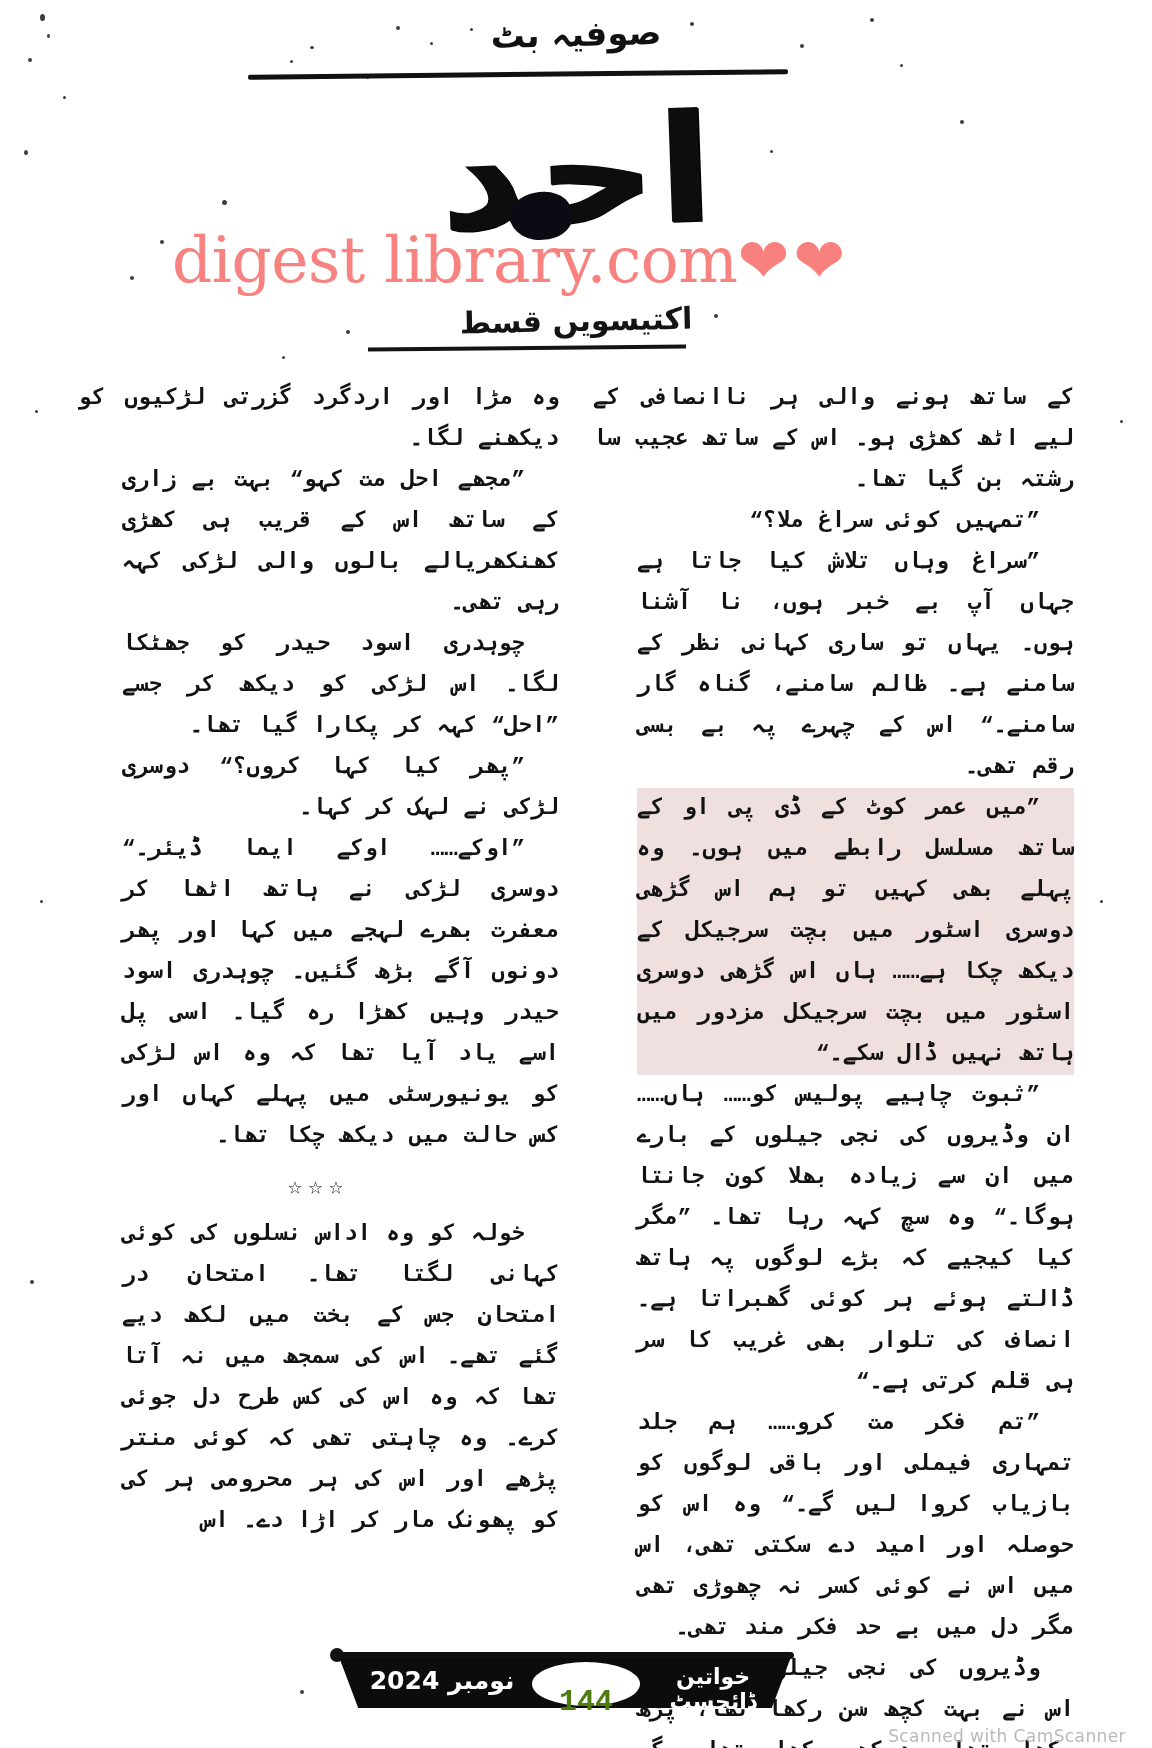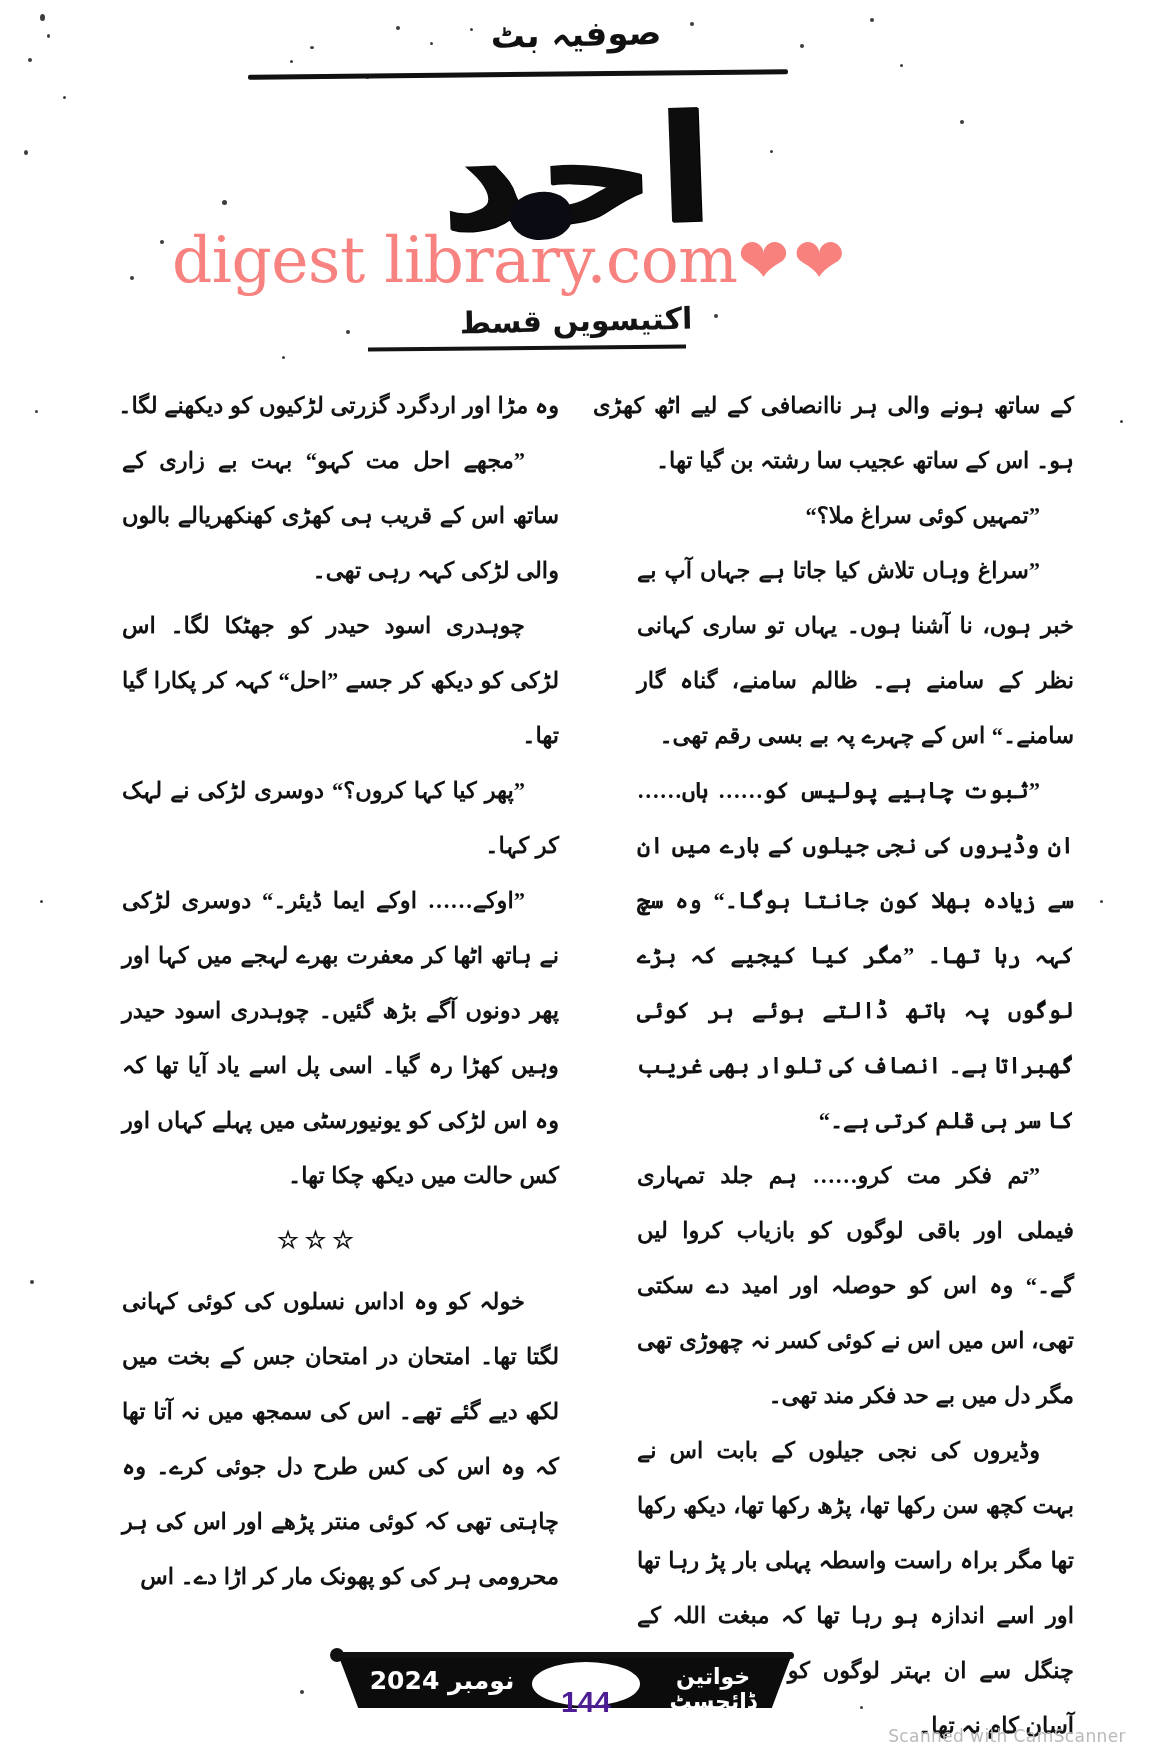--- a/index.html
+++ b/index.html
@@ -68,23 +68,23 @@
     background:#141414;transform:rotate(-.5deg);
   }
 
   
   .cols{
     position:absolute;top:378px;left:78px;width:996px;height:1230px;
     display:flex;flex-direction:row-reverse;gap:34px;
   }
   .col{
     flex:1 1 0;direction:rtl;
-    font-size:22.5px;line-height:55px;color:#121212;
+    font-size:22.5px;line-height:41px;color:#121212;
     font-weight:600;text-align:justify;
-    font-family:Liberation Serif, serif;
+    font-family:Liberation Mono, monospace;
     word-spacing:1px;
   }
   .col p{margin:0 0 0 0;}
   .col p.ind{text-indent:34px;margin-left:44px;}
   .hl{background:rgba(225,196,196,.55);}
   .stars{
     text-align:center;font-size:24px;letter-spacing:6px;
     margin:10px 0 6px 0;color:#111;
   }
 
@@ -103,21 +103,21 @@
   .f-black{
     position:absolute;top:10px;left:0;width:470px;height:50px;
     background:#0c0c0c;
     clip-path:polygon(2% 0,98% 0,94% 100%,6% 100%);
   }
   .f-oval{
     position:absolute;top:14px;left:202px;width:108px;height:44px;
     background:#ffffff;border-radius:50%;
     display:flex;align-items:center;justify-content:center;
   }
-  .f-page{font-size:30px;font-weight:700;color:#4c1d95;font-family:Liberation Sans, sans-serif;margin-top:36px;}
+  .f-page{font-size:30px;font-weight:700;color:#4d7c0f;font-family:Liberation Mono, monospace;margin-top:36px;}
   .f-date{
     position:absolute;top:18px;left:22px;width:180px;
     color:#fff;font-size:25px;font-weight:700;direction:rtl;text-align:center;
   }
   .f-mag{
     position:absolute;top:16px;left:308px;width:150px;
     color:#fff;font-size:22px;font-weight:700;direction:rtl;text-align:center;
   }
 
   
@@ -177,20 +177,21 @@
 
   <div class="episode">اکتیسویں قسط</div>
   <div class="episode-rule"></div>
 
   <div class="cols">
 
     <div class="col">
       <p>کے ساتھ ہونے والی ہر ناانصافی کے لیے اٹھ کھڑی ہو۔ اس کے ساتھ عجیب سا رشتہ بن گیا تھا۔</p>
       <p class="ind">”تمہیں کوئی سراغ ملا؟“</p>
       <p class="ind">”سراغ وہاں تلاش کیا جاتا ہے جہاں آپ بے خبر ہوں، نا آشنا ہوں۔ یہاں تو ساری کہانی نظر کے سامنے ہے۔ ظالم سامنے، گناہ گار سامنے۔“ اس کے چہرے پہ بے بسی رقم تھی۔</p>
+      <p class="ind hl">”میں عمر کوٹ کے ڈی پی او کے ساتھ مسلسل رابطے میں ہوں۔ وہ پہلے بھی کہیں تو ہم اس گڑھی دوسری اسٹور میں بچت سرجیکل کے دیکھ چکا ہے…… ہاں اس گڑھی دوسری اسٹور میں بچت سرجیکل مزدور میں ہاتھ نہیں ڈال سکے۔“</p>
       <p class="ind">”ثبوت چاہیے پولیس کو…… ہاں…… ان وڈیروں کی نجی جیلوں کے بارے میں ان سے زیادہ بھلا کون جانتا ہوگا۔“ وہ سچ کہہ رہا تھا۔ ”مگر کیا کیجیے کہ بڑے لوگوں پہ ہاتھ ڈالتے ہوئے ہر کوئی گھبراتا ہے۔ انصاف کی تلوار بھی غریب کا سر ہی قلم کرتی ہے۔“</p>
       <p class="ind">”تم فکر مت کرو…… ہم جلد تمہاری فیملی اور باقی لوگوں کو بازیاب کروا لیں گے۔“ وہ اس کو حوصلہ اور امید دے سکتی تھی، اس میں اس نے کوئی کسر نہ چھوڑی تھی مگر دل میں بے حد فکر مند تھی۔</p>
       <p class="ind">وڈیروں کی نجی جیلوں کے بابت اس نے بہت کچھ سن رکھا تھا، پڑھ رکھا تھا، دیکھ رکھا تھا مگر براہ راست واسطہ پہلی بار پڑ رہا تھا اور اسے اندازہ ہو رہا تھا کہ مبغت اللہ کے چنگل سے ان بہتر لوگوں کو آزاد کروانا اتنا آسان کام نہ تھا۔</p>
 
     </div>
 
     <div class="col">
       <p>وہ مڑا اور اردگرد گزرتی لڑکیوں کو دیکھنے لگا۔</p>
       <p class="ind">”مجھے احل مت کہو“ بہت بے زاری کے ساتھ اس کے قریب ہی کھڑی کھنکھریالے بالوں والی لڑکی کہہ رہی تھی۔</p>
       <p class="ind">چوہدری اسود حیدر کو جھٹکا لگا۔ اس لڑکی کو دیکھ کر جسے ”احل“ کہہ کر پکارا گیا تھا۔</p>

